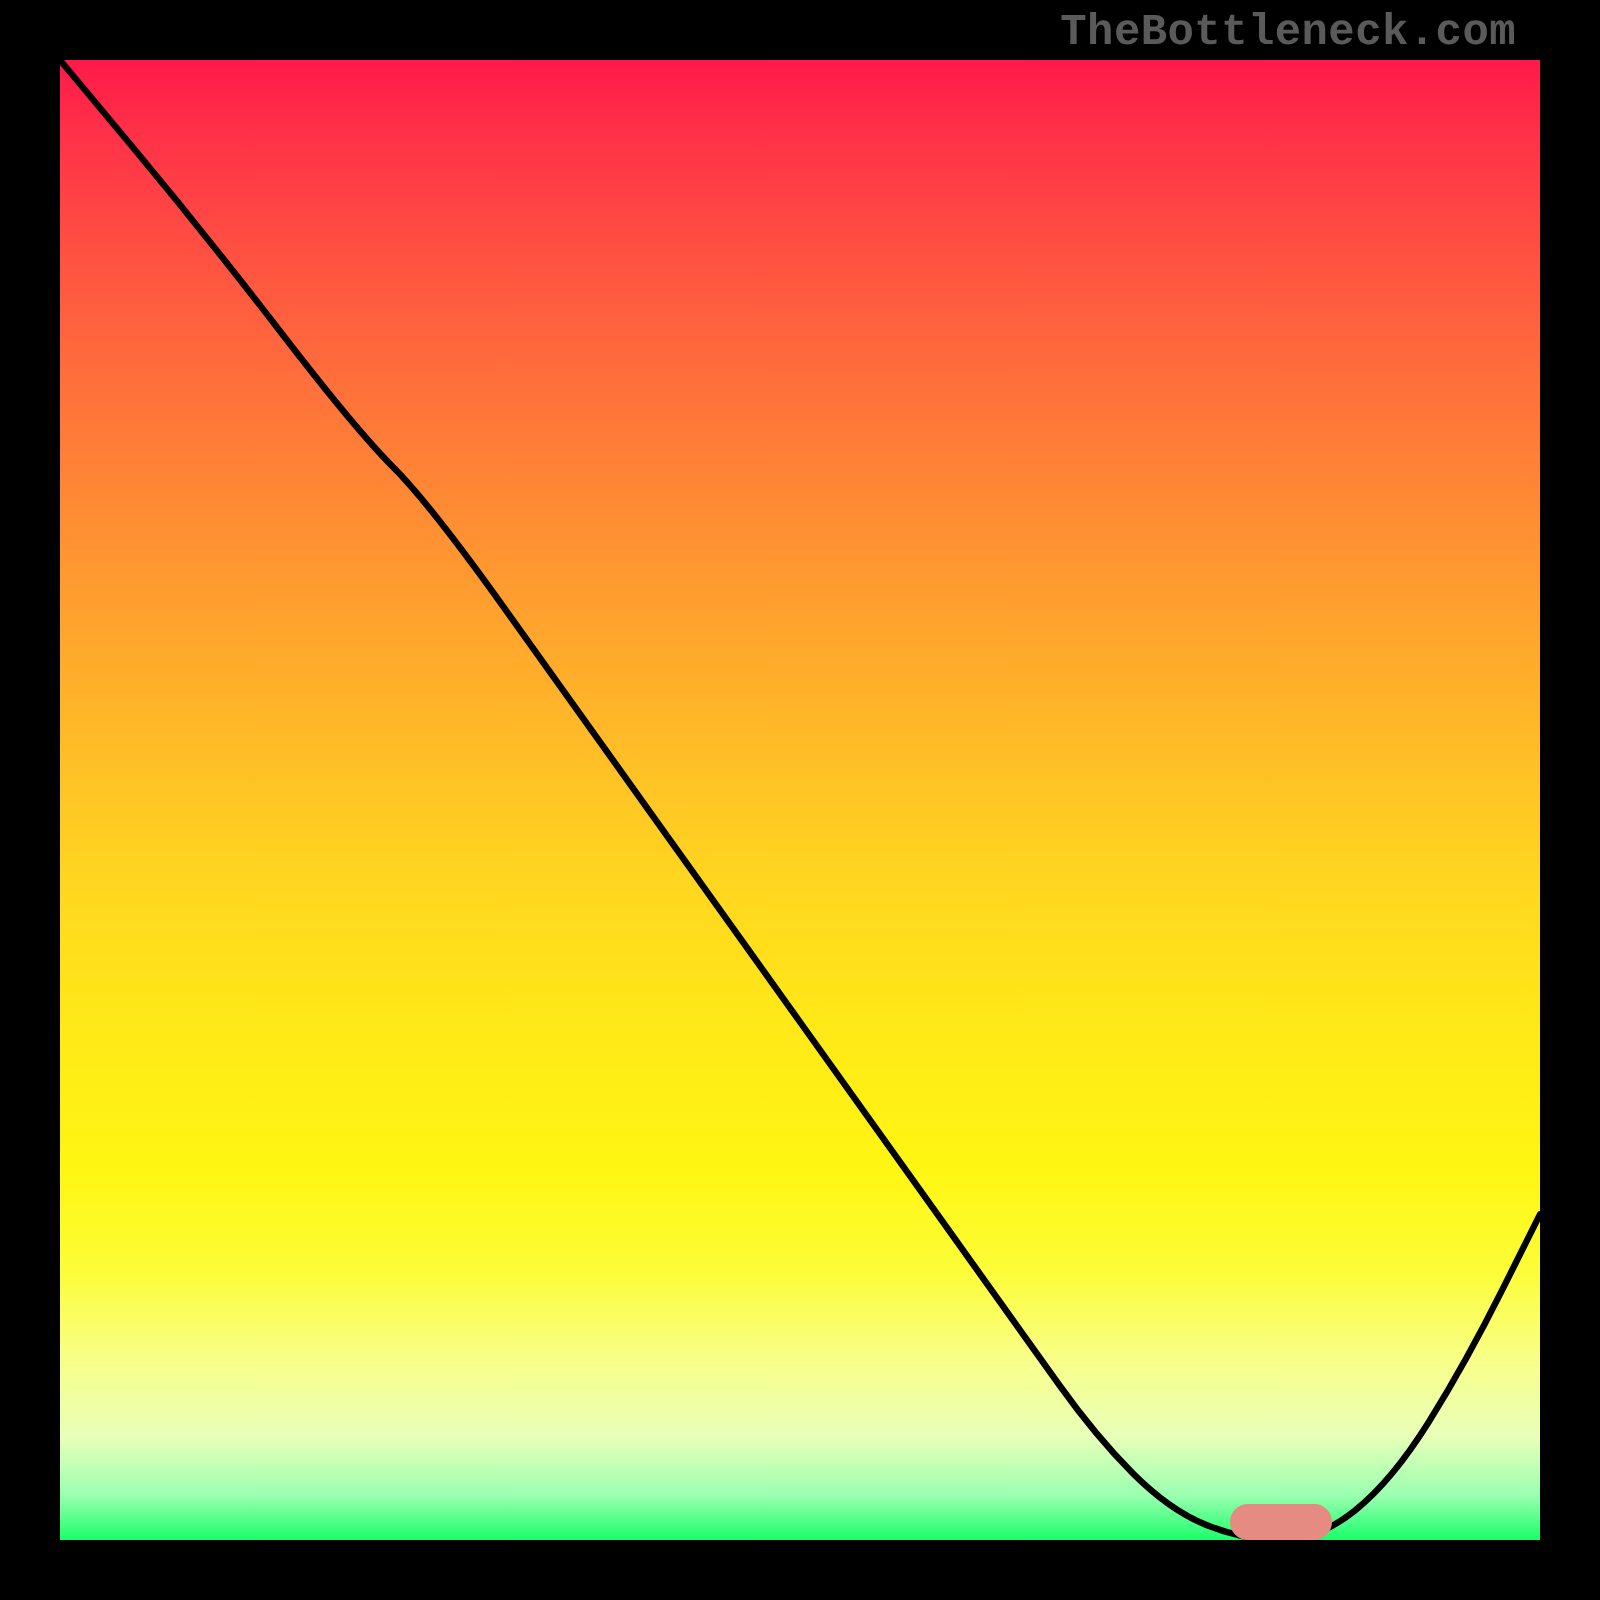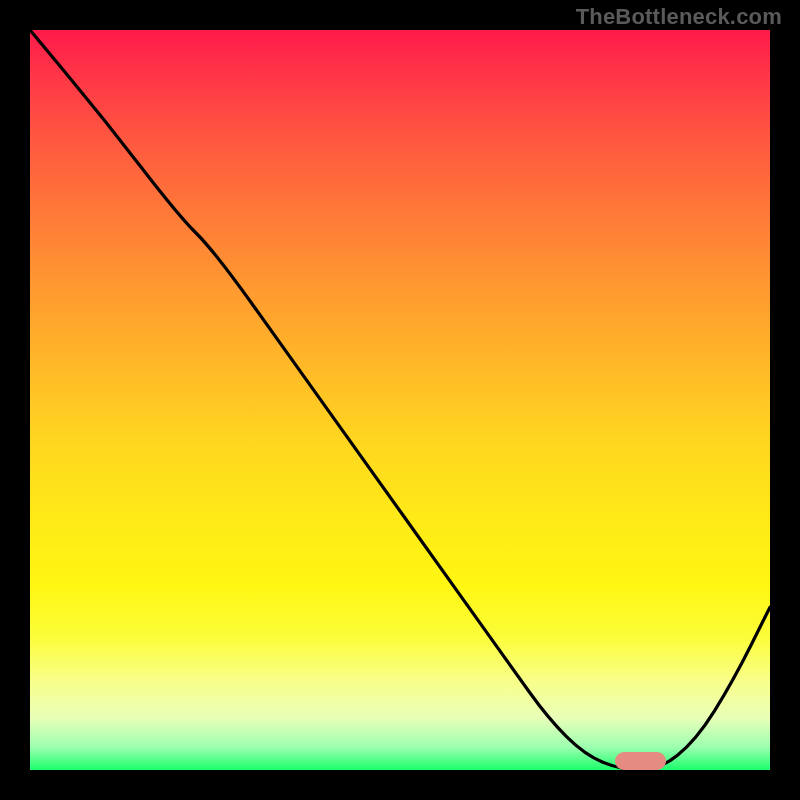--- a/index.html
+++ b/index.html
@@ -29,22 +29,22 @@
       #fcfd3a 82%,
       #f8ff8a 88%,
       #e8ffb8 93%,
       #9affb0 97%,
       #1aff6a 100%
     );
   }
   .attribution {
     position: absolute;
     top: 4px;
-    right: 18px;
-    font-family: Liberation Sans, sans-serif;
+    right: 42px;
+    font-family: Liberation Mono, monospace;
     font-size: 22px;
     font-weight: 600;
     color: #5a5a5a;
     letter-spacing: 0.2px;
   }
   svg.curve {
     position: absolute;
     left: 30px;
     top: 30px;
     width: 740px;

